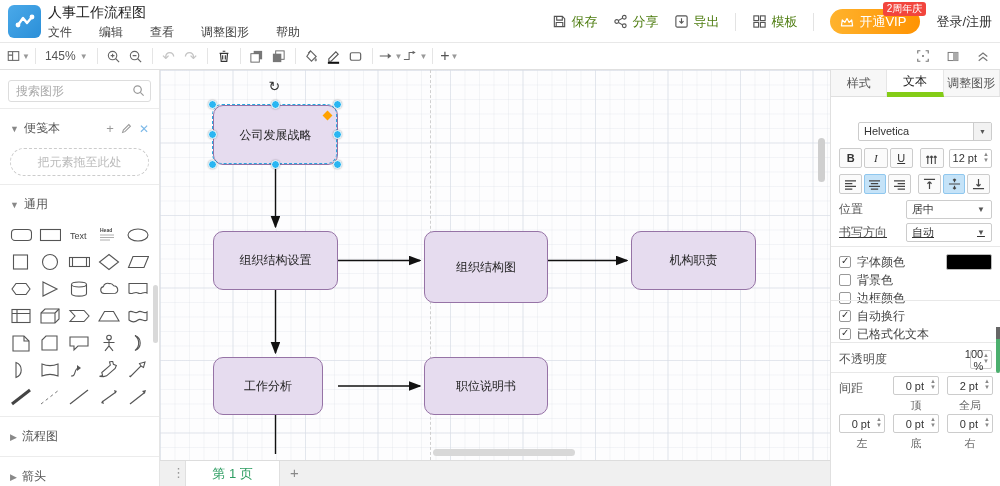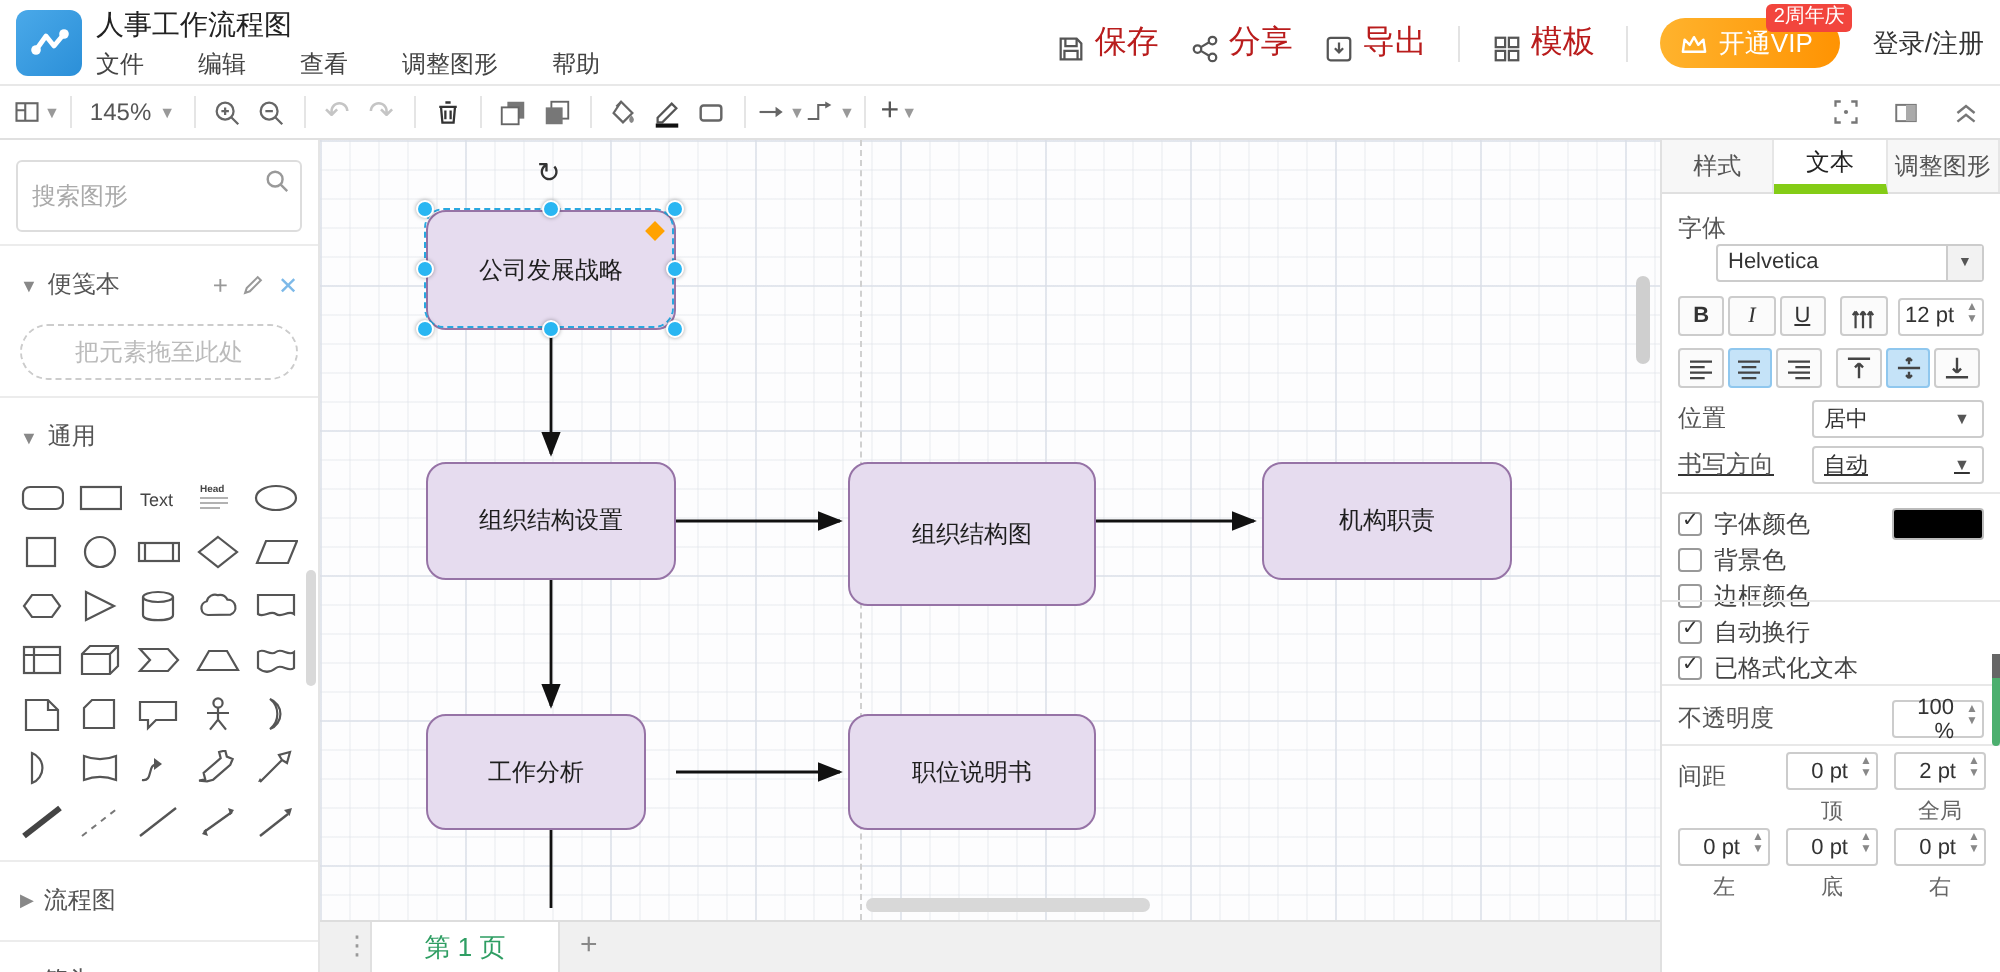--- a/index.html
+++ b/index.html
@@ -7,21 +7,21 @@
     font-family:"Liberation Sans","DejaVu Sans",sans-serif; font-size:12px; color:#333; background:#fff; }
 
   
   #header { position:absolute; left:0; top:0; width:1000px; height:43px; background:#fff; border-bottom:1px solid #e8e8e8; z-index:30; }
   #logo { position:absolute; left:8px; top:5px; width:33px; height:33px; border-radius:6px;
     background:linear-gradient(135deg,#4aa9e9,#2b8fd8); display:flex; align-items:center; justify-content:center; }
   #doc-title { position:absolute; left:48px; top:4px; font-size:14px; color:#222; }
   #menubar { position:absolute; left:48px; top:24px; display:flex; gap:27px; }
   .menu-item { font-size:12px; color:#444; cursor:pointer; }
   #header-right { position:absolute; right:8px; top:0; height:43px; display:flex; align-items:center; gap:16px; }
-  .hdr-action { display:flex; align-items:flex-end; gap:4px; font-size:16px; color:#b91c1c; cursor:pointer; }
+  .hdr-action { display:flex; align-items:center; gap:4px; font-size:13px; color:#4d7c0f; cursor:pointer; }
   .hdr-sep { width:1px; height:18px; background:#e3e3e3; }
   #vip-btn { position:relative; height:25px; border-radius:13px; padding:0 14px 0 10px;
     background:linear-gradient(90deg,#ffb32d,#ff9302); color:#fff; font-size:13px;
     display:flex; align-items:center; gap:5px; cursor:pointer; }
   #vip-badge { position:absolute; top:-7px; right:-6px; background:#f2453d; color:#fff; font-size:10px;
     line-height:14px; padding:0 4px; border-radius:3px; white-space:nowrap; }
   #login-link { font-size:13px; color:#333; cursor:pointer; }
 
   
   #toolbar { position:absolute; left:0; top:43px; width:1000px; height:27px; background:#fff; border-bottom:1px solid #e0e0e0; z-index:25;
@@ -30,21 +30,21 @@
   .tb-caret { font-size:8px; color:#999; margin-left:1px; }
   .tb-sep { width:1px; height:16px; background:#e5e5e5; margin:0 5px; }
   .tb-disabled { color:#c5c5c5; }
   #zoom-select { display:flex; align-items:center; gap:3px; font-size:12px; color:#555; cursor:pointer; padding:0 4px; }
   #toolbar-right { margin-left:auto; display:flex; align-items:center; gap:8px; }
   .uchar { font-size:15px; line-height:1; }
 
   
   #sidebar { position:absolute; left:0; top:70px; width:160px; height:416px; background:#fff; border-right:1px solid #e5e5e5; z-index:20; }
   #search-wrap { position:relative; margin:10px 8px 4px 8px; }
-  #search-input { width:100%; height:36px; border:1px solid #ddd; border-radius:3px; padding:0 22px 0 7px; font-size:12px; color:#15803d;
+  #search-input { width:100%; height:22px; border:1px solid #ddd; border-radius:3px; padding:0 22px 0 7px; font-size:12px; color:#15803d;
     font-family:inherit; outline:none; }
   #search-input::placeholder { color:#aaa; }
   #search-icon { position:absolute; right:6px; top:4px; }
   .side-divider { height:1px; background:#ececec; margin:6px 0; }
   .section-head { display:flex; align-items:center; padding:5px 10px; color:#555; font-size:12px; cursor:pointer; }
   .section-head .caret { font-size:9px; color:#888; margin-right:5px; }
   .sec-tools { margin-left:auto; display:flex; gap:7px; align-items:center; }
   #drop-hint { margin:6px 10px 8px 10px; height:28px; border:1px dashed #ccc; border-radius:14px;
     display:flex; align-items:center; justify-content:center; color:#bbb; font-size:12px; }
   #shape-grid { display:grid; grid-template-columns:repeat(5,1fr); row-gap:5px; padding:6px 6px 2px 6px; }
@@ -585,23 +585,20 @@
   <div id="v-scroll"></div>
 </div>
 
 <div id="panel">
   <div id="panel-tabs">
       <div class="panel-tab">样式</div>
       <div class="panel-tab active">文本</div>
       <div class="panel-tab">调整图形</div>
     </div>
 
-  <div class="p-row" style="top:36px;">
-      <span class="p-label">字体</span>
-    </div>
 
   <div class="p-row" style="top:52px;padding-left:19px;">
     <div id="font-select">
       <span class="val">Helvetica</span>
       <span class="dd">▼</span>
     </div>
   </div>
 
   <div class="p-row" style="top:78px;">
     <div class="sq-btn" style="font-weight:bold;">B</div>
@@ -696,21 +693,21 @@
       </div>
       <div class="chk-row" style="top: 256px;">
         <span class="chk checked"></span>
         <span class="chk-label">已格式化文本</span>
       </div>
     </div>
   <div class="p-divider" style="top:272px;"></div>
 
   <div class="p-row" style="top:280px;">
     <span class="p-label">不透明度</span>
-    <div class="spin-box" style="width:46px;margin-left:auto;">
+    <div class="spin-box" style="width:22px;margin-left:auto;justify-content:center;">
       <span class="sval">100 %</span>
       <span class="spin-arrows">
           <span>▲</span>
           <span>▼</span>
         </span>
     </div>
   </div>
   <div class="p-divider" style="top:302px;"></div>
 
   <div class="p-row" style="top:310px;">

